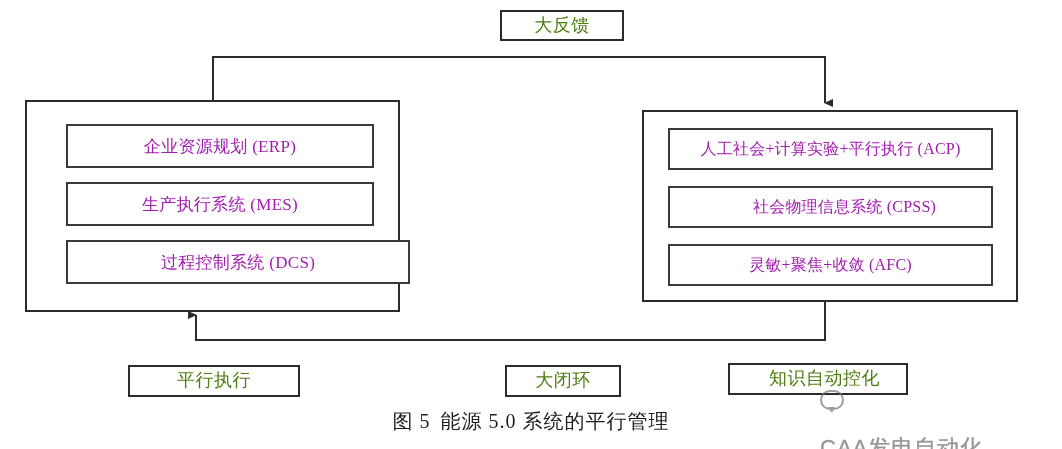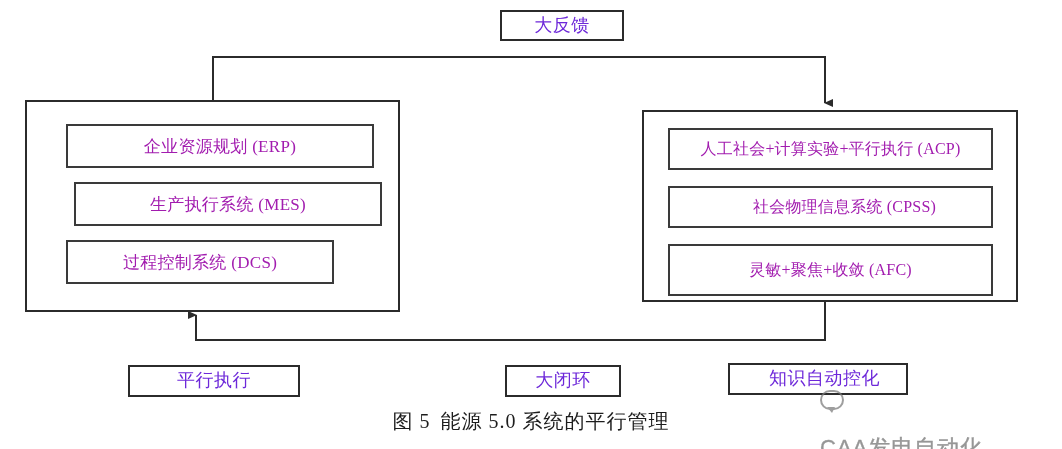--- a/index.html
+++ b/index.html
@@ -23,21 +23,21 @@
   .node-box {
     position: absolute;
     box-sizing: border-box;
     background: #ffffff;
     border: 2px solid #2b2b2b;
     display: flex;
     align-items: center;
     justify-content: center;
     text-align: center;
     line-height: 1.1;
-    color: #6d28d9;
+    color: #4d7c0f;
     white-space: nowrap;
   }
   .group-box {
     position: absolute;
     box-sizing: border-box;
     background: #ffffff;
     border: 2px solid #2b2b2b;
   }
   .inner-box {
     position: absolute;
@@ -148,31 +148,31 @@
 
     <path d="M825,302 L825,340 L196,340 L196,315" fill="none" stroke="#2b2b2b" stroke-width="2" marker-end="url(#arrow-up)"></path>
   </svg>
 
   <div class="node-box label-cn" style="left:500px; top:10px; width:124px; height:31px;">大反馈</div>
 
   <div class="group-box" style="left:25px; top:100px; width:375px; height:212px;"></div>
 
   <div class="inner-box label-sm" style="left:66px; top:124px; width:308px; height:44px;">企业资源规划 (ERP)</div>
 
-  <div class="inner-box label-sm" style="left:74px; top:182px; width:308px; height:44px;">生产执行系统 (MES)</div>
+  <div class="inner-box label-sm" style="left:66px; top:182px; width:308px; height:44px;">生产执行系统 (MES)</div>
 
-  <div class="inner-box label-sm" style="left:66px; top:240px; width:268px; height:44px;">过程控制系统 (DCS)</div>
+  <div class="inner-box label-sm" style="left:66px; top:240px; width:344px; height:44px;">过程控制系统 (DCS)</div>
 
   <div class="group-box" style="left:642px; top:110px; width:376px; height:192px;"></div>
 
   <div class="inner-box label-xs" style="left:668px; top:128px; width:325px; height:42px;">人工社会+计算实验+平行执行 (ACP)</div>
 
   <div class="inner-box label-xs" style="left:668px; top:186px; width:325px; height:42px;padding-left:28px;">社会物理信息系统 (CPSS)</div>
 
-  <div class="inner-box label-xs" style="left:668px; top:244px; width:325px; height:52px;">灵敏+聚焦+收敛 (AFC)</div>
+  <div class="inner-box label-xs" style="left:668px; top:244px; width:325px; height:42px;">灵敏+聚焦+收敛 (AFC)</div>
 
   <div class="node-box label-cn" style="left:128px; top:365px; width:172px; height:32px;">平行执行</div>
 
   <div class="node-box label-cn" style="left:505px; top:365px; width:116px; height:32px;">大闭环</div>
 
   <div class="node-box label-cn" style="left:728px; top:363px; width:180px; height:32px;padding-left:13px;">知识自动控化</div>
 
   <div id="figure-caption">
     <span class="cap-num">图 5</span><span>能源 5.0 系统的平行管理</span>
   </div>

